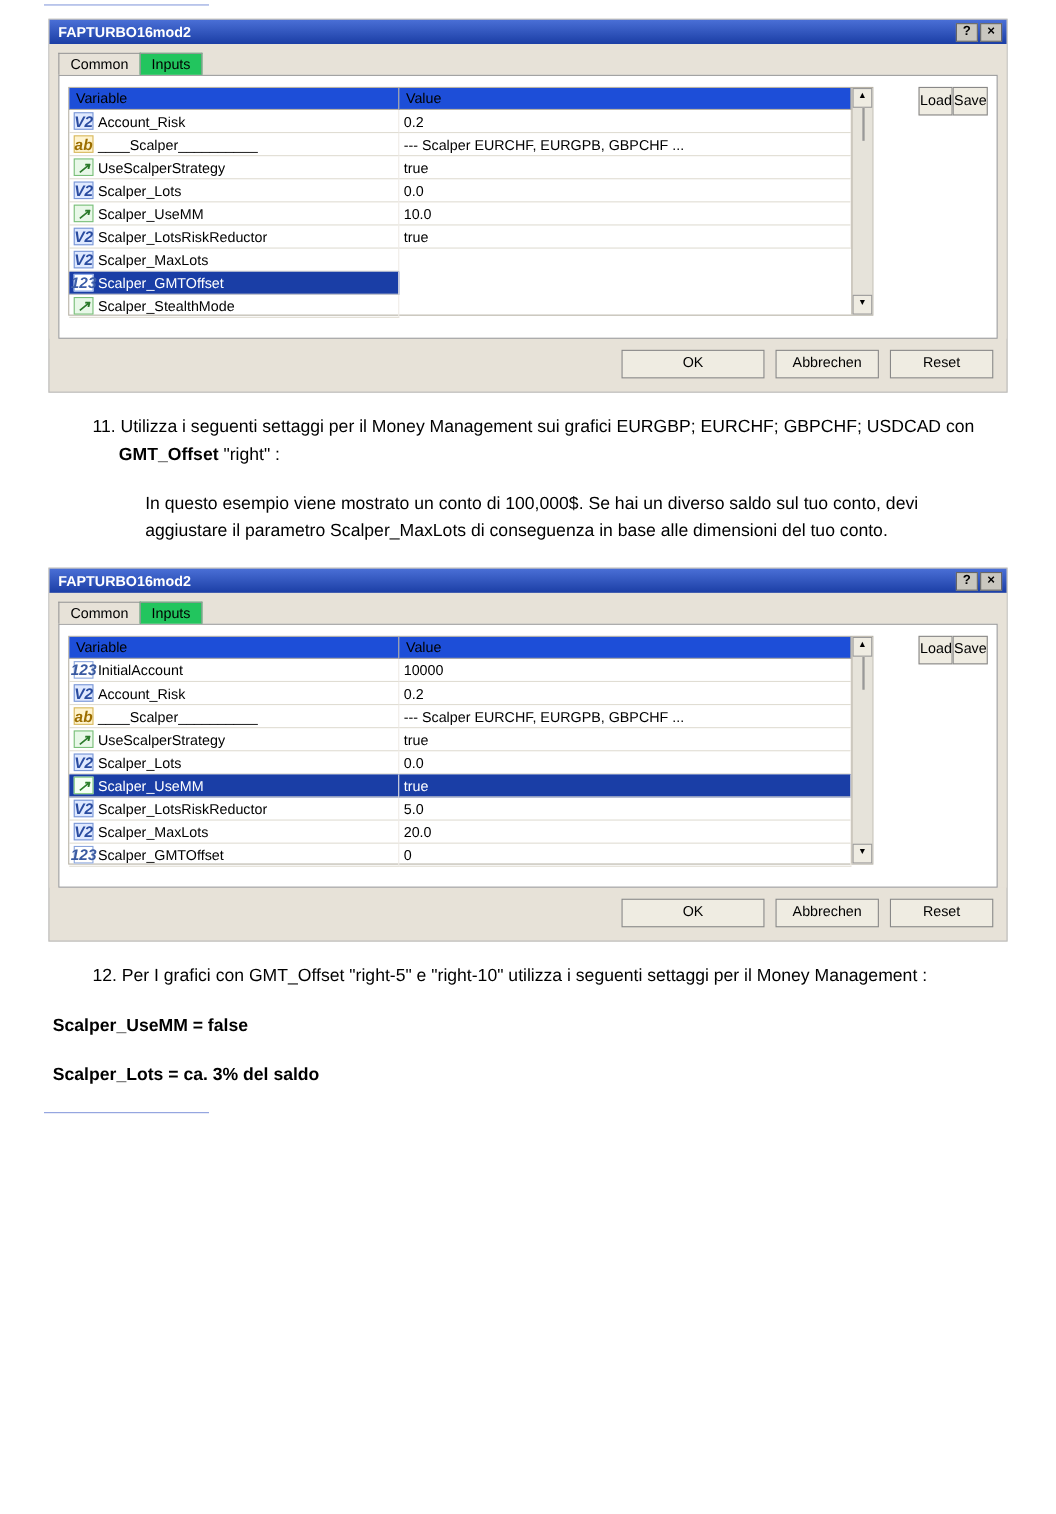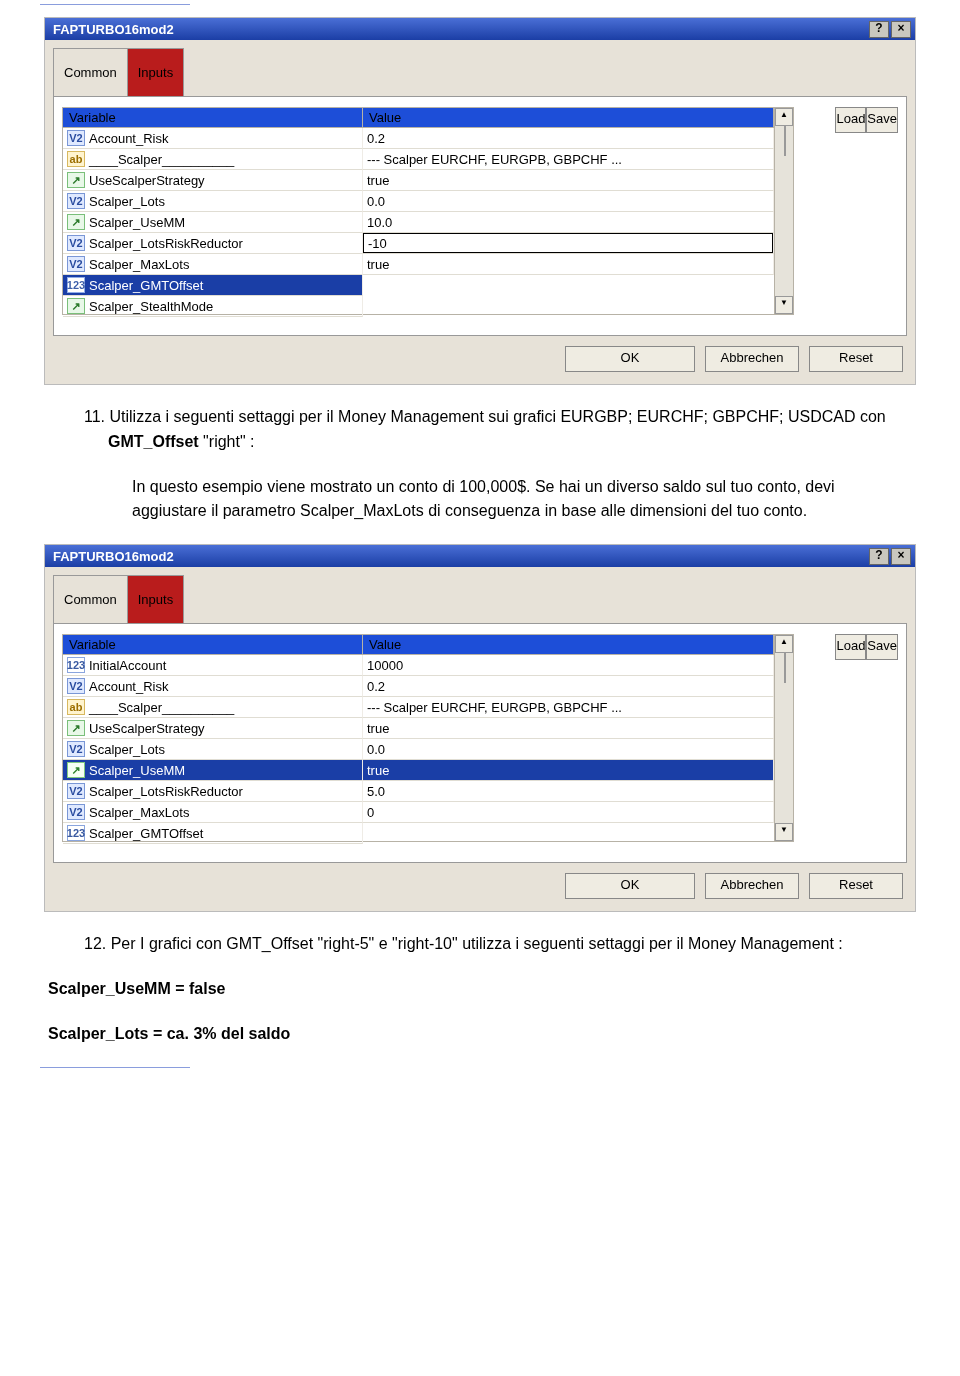--- a/index.html
+++ b/index.html
@@ -8,31 +8,31 @@
   .indent1{text-indent:-24px;padding-left:60px;}
   .indent2{padding-left:84px;}
   .bold{font-weight:bold;}
   .small-blue{border-top:1px solid #8a9ddd;width:150px;margin:4px 0 12px 40px;}
   .dlg{width:870px;margin:0 auto 16px;border:1px solid #bbb;background:#e7e2d8;font-family:Tahoma,Arial,sans-serif;font-size:13px;}
   .titlebar{background:linear-gradient(#4a6fd6,#1b3ea5);color:#fff;height:22px;display:flex;align-items:center;padding:0 4px 0 8px;}
   .titlebar .ttl{flex:1;font-weight:bold;letter-spacing:0;}
   .titlebar .tbtn{background:#c9c7bf;color:#000;border:1px solid #666;width:18px;height:15px;line-height:13px;text-align:center;font-weight:bold;font-size:12px;margin-left:2px;cursor:pointer;}
   .tabs{padding:8px 8px 0;background:#e7e2d8;}
   .tabrow{display:flex;align-items:flex-end;}
-  .tab{border:1px solid #999;border-bottom:none;background:#e7e2d8;padding:16px 10px;margin-right:-1px;cursor:pointer;}
-  .tab.active{background:#b91c1c;position:relative;z-index:2;}
+  .tab{border:1px solid #999;border-bottom:none;background:#e7e2d8;padding:2px 10px;margin-right:-1px;cursor:pointer;}
+  .tab.active{background:#22c55e;position:relative;z-index:2;}
   .tabpanel{border:1px solid #999;background:#fff;min-height:220px;padding:10px 8px 8px;display:flex;}
   .gridwrap{border:1px solid #b7b2a6;display:flex;flex:1;height:206px;}
   .gcol{display:flex;flex-direction:column;flex:1;}
   .gcol.var{flex:0 0 300px;}
   .gcol.val{}
   .ghead{background:#1d4ed8;border-bottom:1px solid #b7b2a6;border-right:1px solid #b7b2a6;padding:2px 6px;font-size:13px;}
   .grow{display:flex;align-items:center;border-bottom:1px solid #e0ddd3;border-right:1px solid #efece6;height:20px;padding:0 4px;white-space:nowrap;overflow:hidden;}
   .grow.sel{background:#1a3ea6;color:#fff;}
-  .icn{display:inline-flex;width:16px;height:14px;margin-right:4px;align-items:center;justify-content:center;font-size:11px;font-weight:bold;border:1px solid;flex-shrink:0;}
+  .icn{display:inline-flex;width:16px;height:14px;margin-right:4px;align-items:center;justify-content:center;font-size:14px;font-weight:bold;border:1px solid;flex-shrink:0;font-style:italic;}
   .icn.v2{background:#dfe9ff;border-color:#7a97d6;color:#2a4ca0;}
   .icn.ab{background:#fff4cf;border-color:#d7b85f;color:#9c6e00;}
   .icn.zs{background:#e8f8e8;border-color:#7abf7a;color:#2b7a2b;}
   .icn.i123{background:#ffffff;border-color:#8aa5dd;color:#3a5aa0;}
   .grow.sel .icn{filter:brightness(1.05);}
   .scrollcol{flex:0 0 18px;background:#e6e3da;border-left:1px solid #b7b2a6;display:flex;flex-direction:column;align-items:center;}
   .sbtn{width:16px;height:16px;background:#efece2;border:1px solid #999;font-size:8px;line-height:12px;text-align:center;cursor:pointer;}
   .strack{flex:1;background:#efece2;margin:0;position:relative;}
   .thumb{position:absolute;left:0;right:0;height:28px;background:#d7d3c7;border:1px solid #999;}
   .editbox{display:flex;align-items:center;border:1px solid #000;height:18px;padding:0 4px;background:#fff;color:#000;width:98%;}
@@ -103,23 +103,20 @@
               </div>
           </div>
           <div class="gcol val">
             <div class="ghead">Value</div>
             <div id="d1vals">
                 <div class="grow">0.2</div>
                 <div class="grow">--- Scalper EURCHF, EURGPB, GBPCHF ...</div>
                 <div class="grow">true</div>
                 <div class="grow">0.0</div>
                 <div class="grow">10.0</div>
-                <div class="grow sel" style="padding: 0px;">
-                  <div class="editbox">-10</div>
-                </div>
                 <div class="grow">true</div>
               </div>
           </div>
           <div class="scrollcol">
             <div class="sbtn">▲</div>
             <div class="strack">
                 <div class="thumb" style="top:0;"></div>
               </div>
             <div class="sbtn">▼</div>
           </div>
@@ -199,20 +196,21 @@
           <div class="gcol val">
             <div class="ghead">Value</div>
             <div id="d2vals">
                 <div class="grow">10000</div>
                 <div class="grow">0.2</div>
                 <div class="grow">--- Scalper EURCHF, EURGPB, GBPCHF ...</div>
                 <div class="grow">true</div>
                 <div class="grow">0.0</div>
                 <div class="grow sel">true</div>
                 <div class="grow">5.0</div>
+                <div class="grow">20.0</div>
                 <div class="grow">0</div>
               </div>
           </div>
           <div class="scrollcol">
             <div class="sbtn">▲</div>
             <div class="strack">
                 <div class="thumb" style="top:0;"></div>
               </div>
             <div class="sbtn">▼</div>
           </div>

